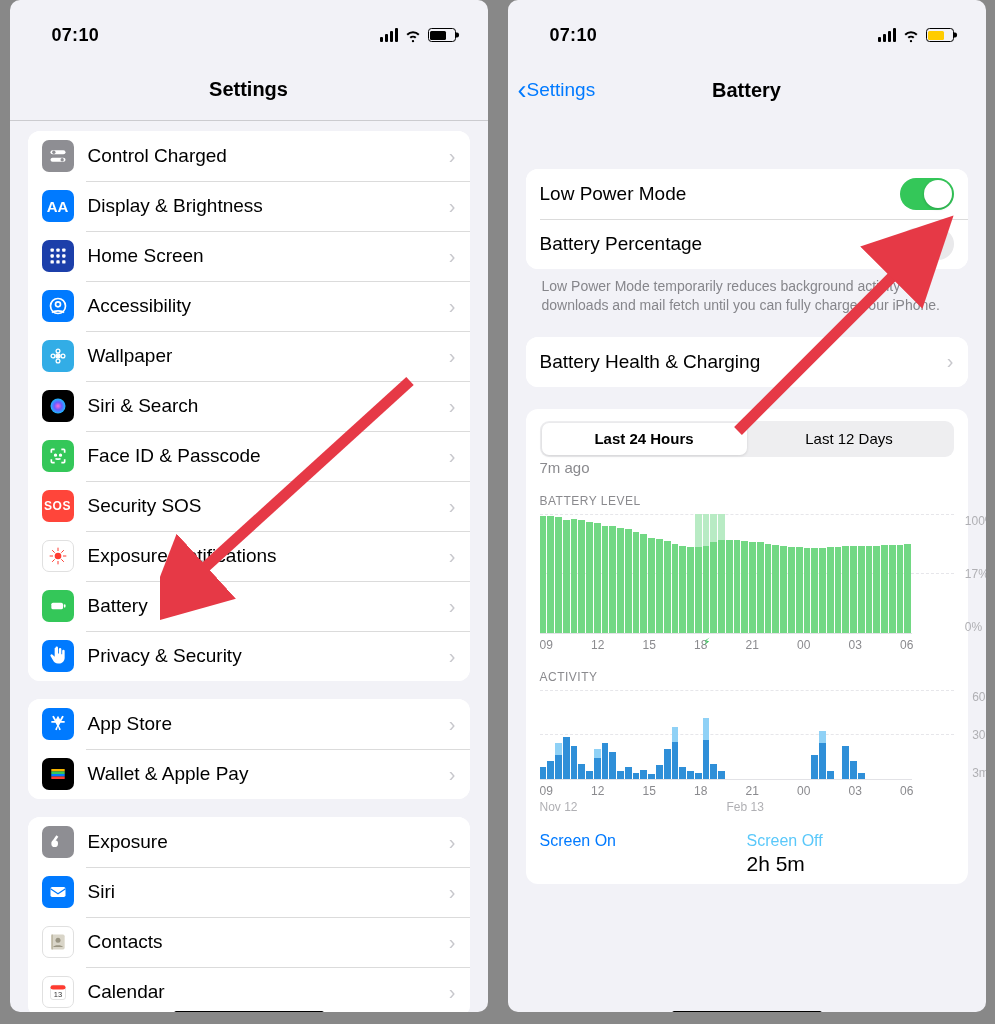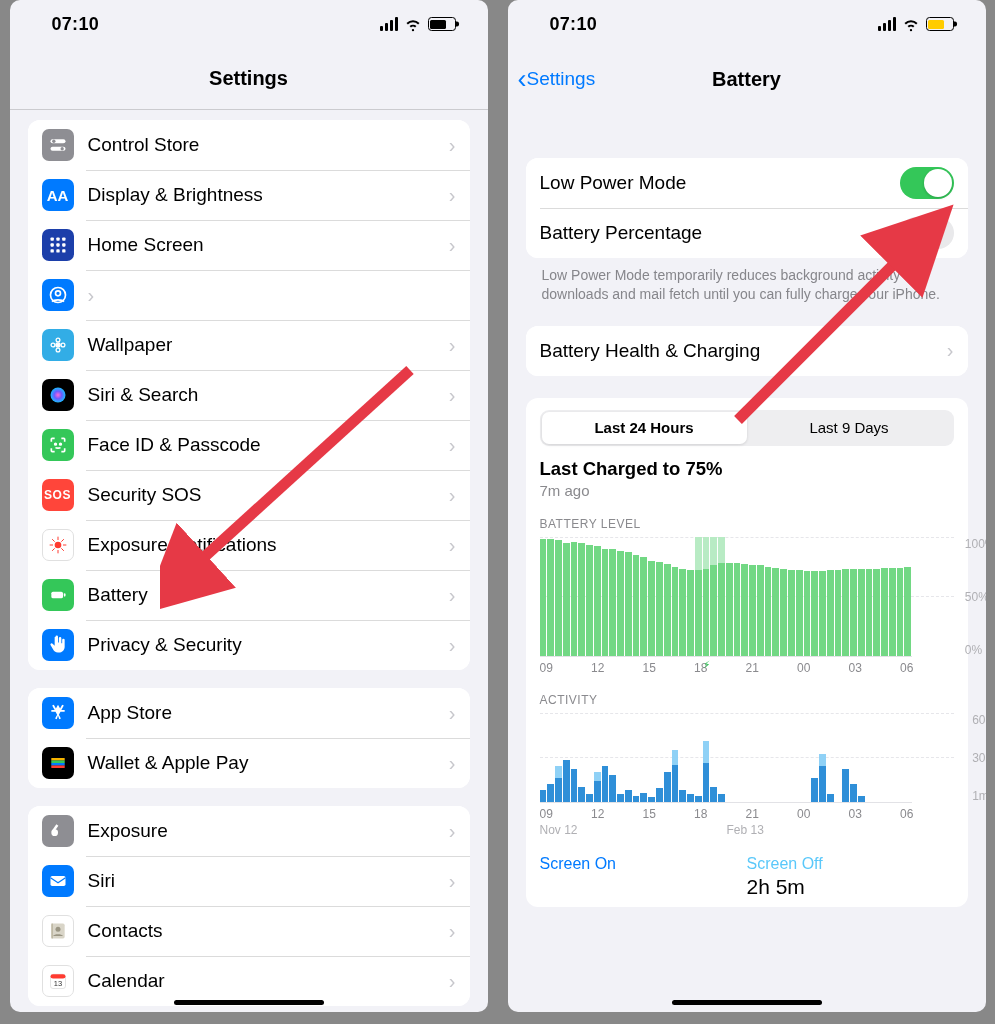--- a/index.html
+++ b/index.html
@@ -19,20 +19,21 @@
     background: #f2f2f7;
     border-radius: 10px;
     overflow: hidden;
     position: relative;
     color: #000;
   }
   .phone-inner {
     height: 100%;
     overflow: hidden;
     position: relative;
+    margin-top: 11px;
   }
   
   .status-bar {
     height: 48px;
     display: flex;
     align-items: center;
     justify-content: space-between;
     padding: 0 32px 0 42px;
     font-weight: 600;
   }
@@ -193,21 +194,21 @@
     <div class="group first-cut" id="group0">
           <div class="row">
             <span class="icon bg-grey">
               <svg viewBox="0 0 24 24" fill="#fff">
                 <rect x="3" y="5" width="18" height="5" rx="2.5"></rect>
                 <rect x="3" y="14" width="18" height="5" rx="2.5"></rect>
                 <circle cx="7" cy="7.5" r="2" fill="#8e8e93"></circle>
                 <circle cx="17" cy="16.5" r="2" fill="#8e8e93"></circle>
               </svg>
             </span>
-            <span class="label">Control Store</span>
+            <span class="label">Control Charged</span>
             <span class="chevron">›</span>
           </div>
           <div class="row">
             <span class="icon bg-blue">
               <span style="font-weight:700;font-size:15px;color:#fff;">AA</span>
             </span>
             <span class="label">Display &amp; Brightness</span>
             <span class="chevron">›</span>
           </div>
           <div class="row">
@@ -228,20 +229,21 @@
             <span class="chevron">›</span>
           </div>
           <div class="row">
             <span class="icon bg-blue">
               <svg viewBox="0 0 24 24" fill="none" stroke="#fff" stroke-width="2">
                 <circle cx="12" cy="12" r="9"></circle>
                 <circle cx="12" cy="10" r="3"></circle>
                 <path d="M5 20c2-3 12-3 14 0"></path>
               </svg>
             </span>
+            <span class="label">Accessibility</span>
             <span class="chevron">›</span>
           </div>
           <div class="row">
             <span class="icon bg-cyan">
               <svg viewBox="0 0 24 24" fill="none" stroke="#fff" stroke-width="1.5">
                 <circle cx="12" cy="12" r="2.5" fill="#fff"></circle>
                 <circle cx="12" cy="6" r="2.3"></circle>
                 <circle cx="12" cy="18" r="2.3"></circle>
                 <circle cx="6" cy="12" r="2.3"></circle>
                 <circle cx="18" cy="12" r="2.3"></circle>
@@ -457,23 +459,22 @@
     <div class="group" style="margin-top:22px;">
       <div class="row no-icon">
         <span class="label">Battery Health &amp; Charging</span>
         <span class="chevron">›</span>
       </div>
     </div>
 
     <div class="chart-card">
       <div class="segmented">
         <div class="seg active">Last 24 Hours</div>
-        <div class="seg">Last 9 Days</div>
+        <div class="seg">Last 12 Days</div>
       </div>
-      <div class="chart-title">Last Charged to 75%</div>
       <div class="chart-sub">7m ago</div>
 
       <div class="chart-section-label">BATTERY LEVEL</div>
       <div class="chart-wrap">
         <div class="chart-area">
               <div class="chart" id="chart-batt">
           <div class="grid-line" style="top:0%;"></div>
           <div class="grid-line" style="top:50%;"></div>
         <div class="bar" style="height: 98%;"></div>
                 <div class="bar" style="height: 98%;"></div>
@@ -529,21 +530,21 @@
                 <div class="bar" style="height: 73%;"></div>
                 <div class="bar" style="height: 74%;"></div>
                 <div class="bar" style="height: 74%;"></div>
                 <div class="bar" style="height: 74%;"></div>
                 <div class="bar" style="height: 75%;"></div>
                 <span class="bolt" style="left: 44%;">⚡︎</span>
               </div>
             </div>
         <div class="ylabels">
               <span>100%</span>
-              <span>50%</span>
+              <span>17%</span>
               <span>0%</span>
             </div>
       </div>
       <div class="xlabels" id="xl-batt">
             <span>09</span>
             <span>12</span>
             <span>15</span>
             <span>18</span>
             <span>21</span>
             <span>00</span>
@@ -668,21 +669,21 @@
                 <div class="bar" style="background: transparent; height: 100%; position: relative;"></div>
                 <div class="bar" style="background: transparent; height: 100%; position: relative;"></div>
                 <div class="bar" style="background: transparent; height: 100%; position: relative;"></div>
                 <div class="bar" style="background: transparent; height: 100%; position: relative;"></div>
                 <div class="bar" style="background: transparent; height: 100%; position: relative;"></div>
               </div>
             </div>
         <div class="ylabels">
               <span>60m</span>
               <span>30m</span>
-              <span>1m</span>
+              <span>3m</span>
             </div>
       </div>
       <div class="xlabels" id="xl-act">
             <span>09</span>
             <span>12</span>
             <span>15</span>
             <span>18</span>
             <span>21</span>
             <span>00</span>
             <span>03</span>

